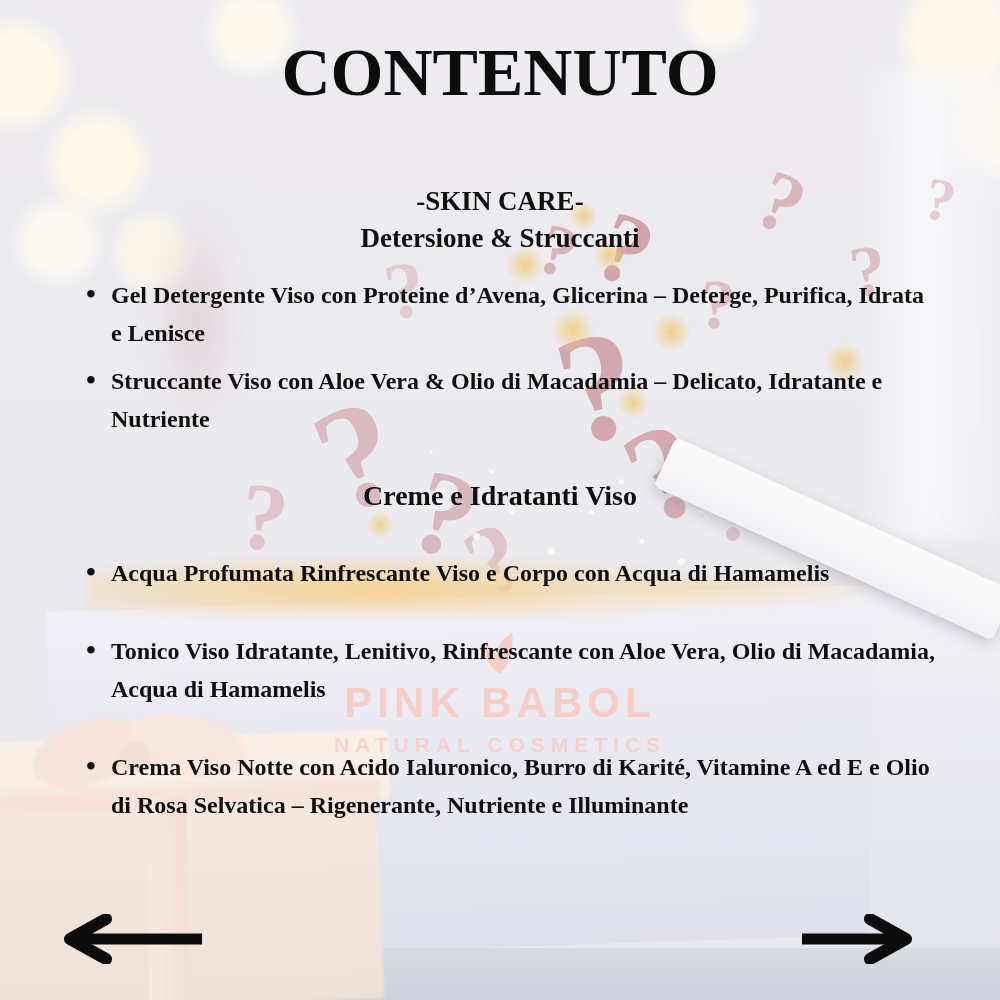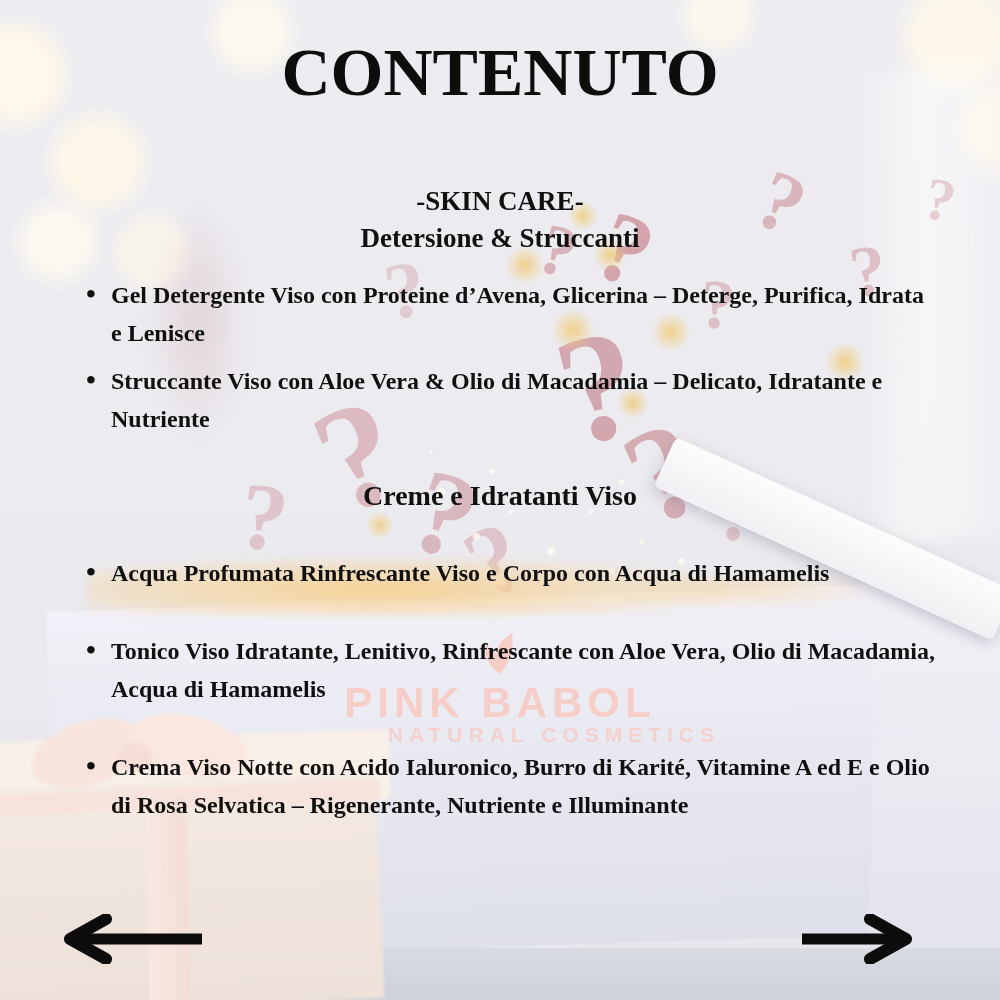--- a/index.html
+++ b/index.html
@@ -48,21 +48,21 @@
   .gift{filter:blur(1.5px);}
   .gift-top{left:-20px;top:736px;width:410px;height:70px;background:#f6ece3;transform:rotate(-2deg);border-radius:6px;}
   .gift-front{left:-20px;top:782px;width:400px;height:225px;background:linear-gradient(180deg,#f2e5da,#e8d9cf);transform:rotate(-2.5deg);border-radius:4px;}
   .ribbon-h{left:-20px;top:788px;width:400px;height:20px;background:#f6dcd3;transform:rotate(-2.5deg);opacity:.9;}
   .ribbon-v{left:148px;top:795px;width:40px;height:210px;background:linear-gradient(90deg,#f8e3db,#f0d5cc);transform:rotate(-1deg);}
   .bow-l{left:30px;top:722px;width:115px;height:62px;background:#f7ded5;border-radius:50%;transform:rotate(-18deg);}
   .bow-r{left:128px;top:716px;width:120px;height:60px;background:#f9e2d9;border-radius:50%;transform:rotate(12deg);}
   .bow-knot{left:118px;top:742px;width:34px;height:30px;background:#f3d6cc;border-radius:50%;}
   .brand{left:280px;top:628px;width:440px;text-align:center;color:#f7beb5;opacity:.92;z-index:4;}
   .brand-name{font-family:"Liberation Sans",sans-serif;font-weight:700;font-size:42px;line-height:1;letter-spacing:5px;margin-top:2px;}
-  .brand-tag{font-family:"Liberation Sans",sans-serif;font-weight:700;font-size:21px;line-height:1;letter-spacing:6px;opacity:.85;text-align:right;}
+  .brand-tag{font-family:"Liberation Sans",sans-serif;font-weight:700;font-size:21px;line-height:1;letter-spacing:6px;margin-top:10px;opacity:.85;}
   .wash{left:0;top:0;width:1000px;height:1000px;background:rgba(255,255,255,.20);z-index:6;}
   
   .fg{z-index:10;}
   .title{top:38px;left:0;width:1000px;text-align:center;font-weight:700;font-size:68px;line-height:1;color:#0d0d0d;font-family:Liberation Serif, serif;}
   .sec-head{top:163px;left:0;width:1000px;text-align:center;font-weight:700;font-size:27px;line-height:37px;color:#101010;margin-top:20px;}
   .g2-head{top:480px;left:0;width:1000px;text-align:center;font-weight:700;font-size:28px;line-height:32px;color:#101010;}
   .blist{left:84px;width:852px;margin:0;padding:0;list-style:none;}
   .blist li{position:relative;padding-left:27px;font-weight:700;font-size:24px;line-height:38px;color:#101010;}
   .blist li::before{content:"•";position:absolute;left:2px;top:-1px;font-size:28px;}
   .list1{top:276px;} .list1 li{margin-bottom:10px;}

